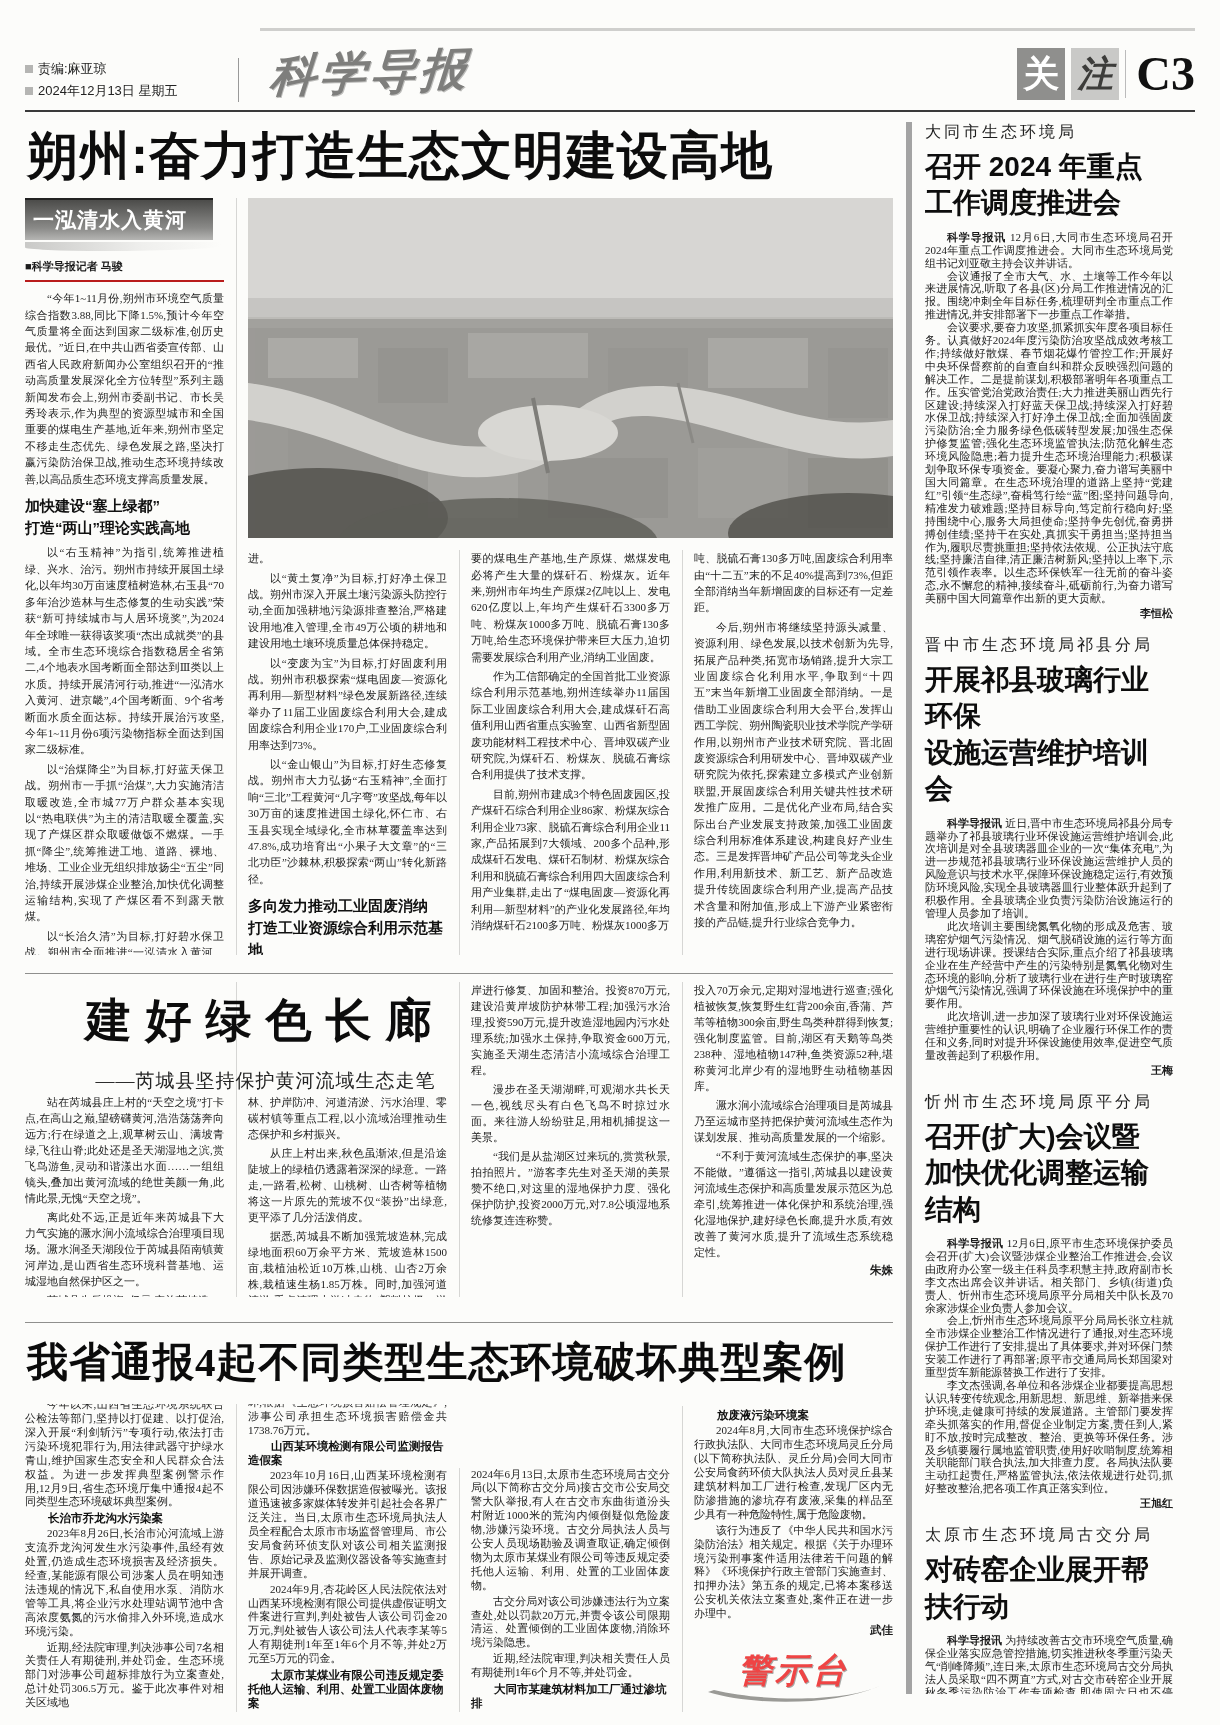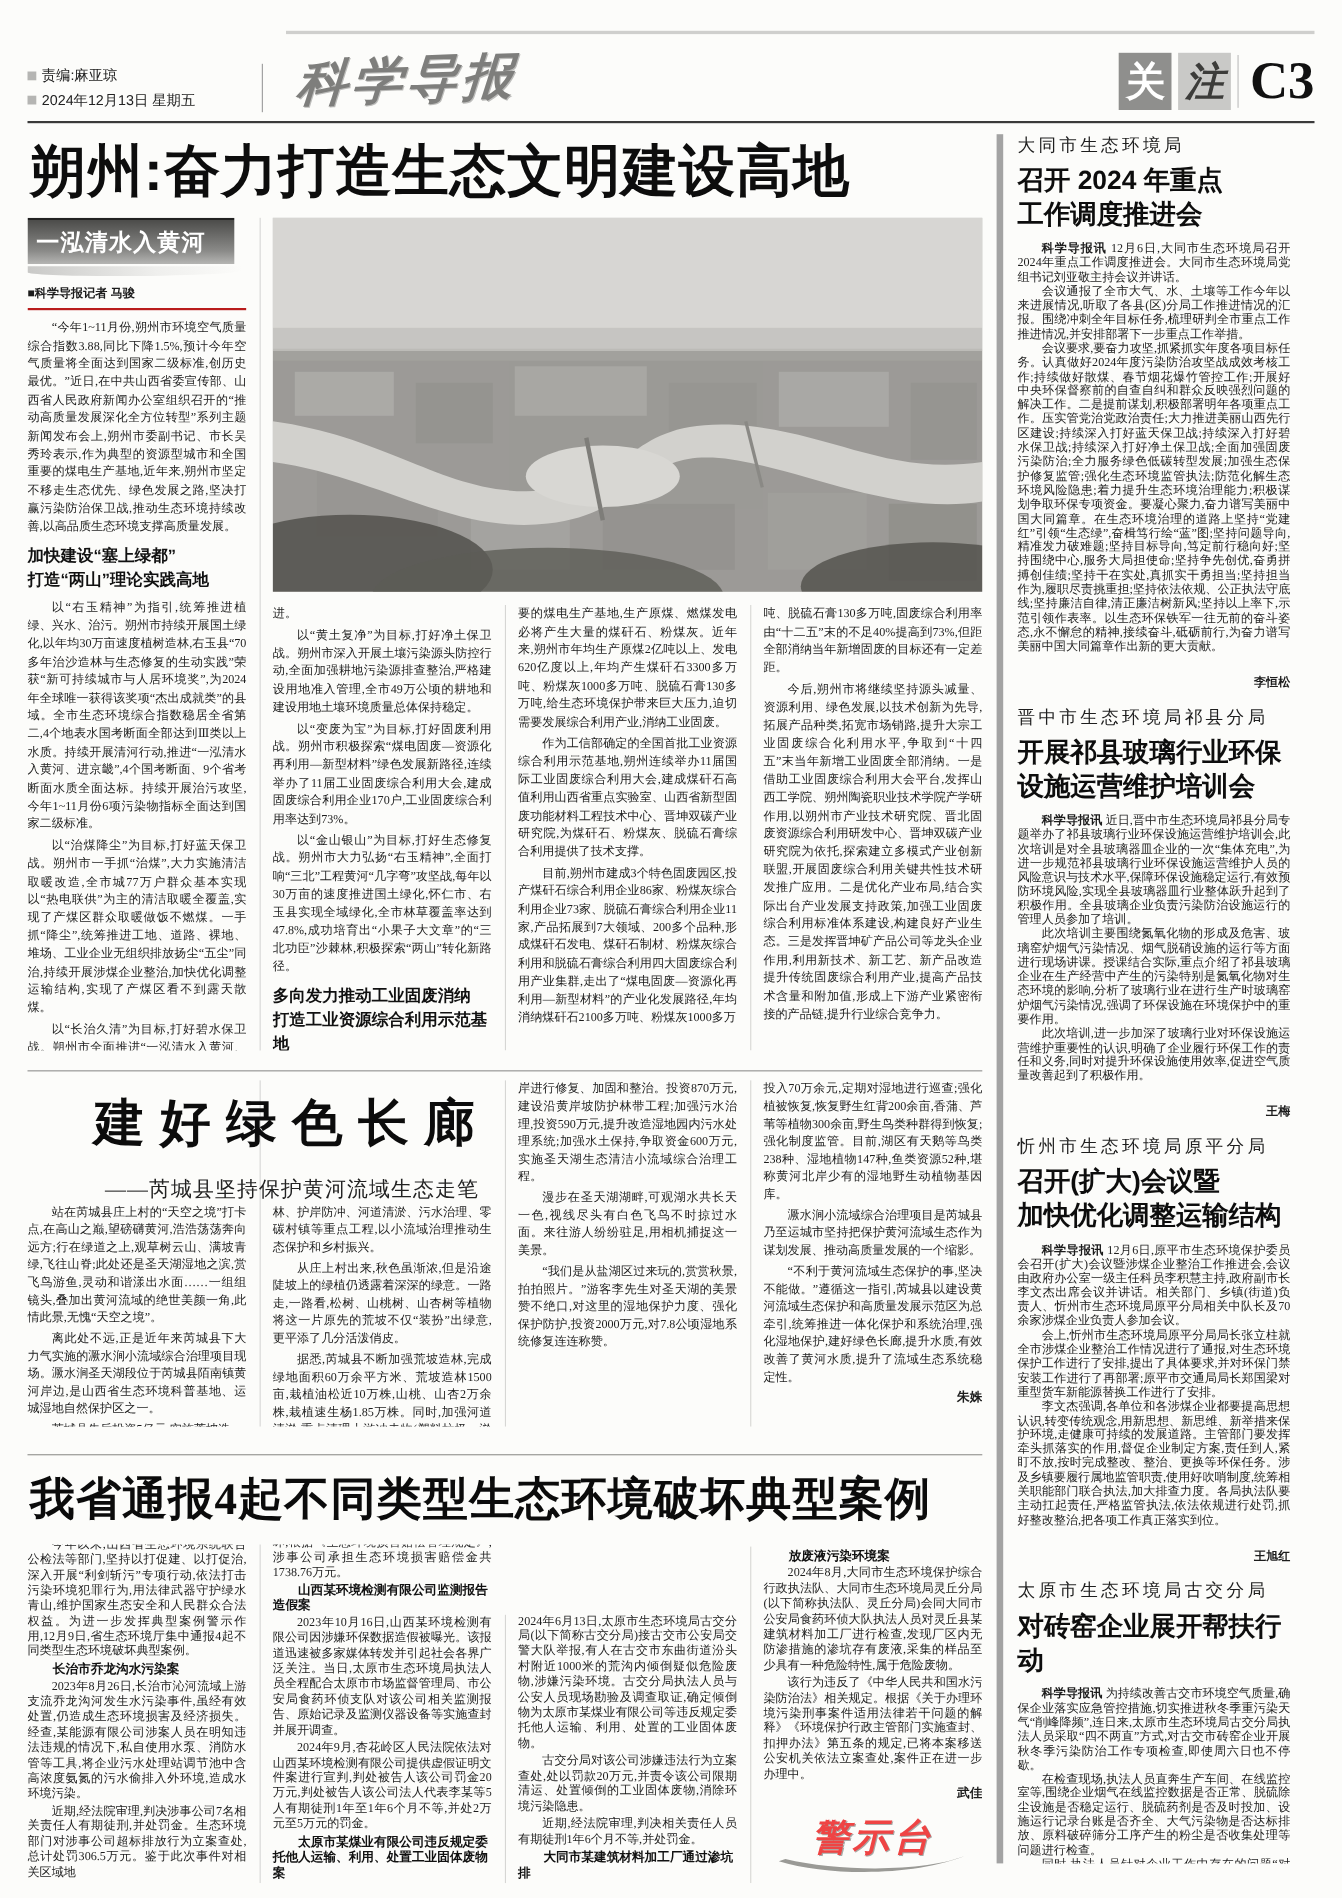--- a/index.html
+++ b/index.html
@@ -79,25 +79,25 @@
   .cases h4.sub{font-size:11.5px;font-family:"Liberation Sans",sans-serif;font-weight:bold;
                 margin:2px 0;text-indent:2em;line-height:14px;}
   .warn{position:relative;margin-top:10px;height:64px;text-align:center;}
   .warn-text{font-size:34px;font-weight:900;font-style:italic;letter-spacing:3px;color:#ef4444;
              font-family:"Liberation Serif",serif;text-shadow:1px 1px 0 #a8a8a6;}
   .warn svg{position:absolute;left:10px;top:34px;}
 
   
   .rail-art{margin-bottom:14px;}
   .rail-kicker{font-family:"Liberation Sans",sans-serif;font-size:16px;letter-spacing:3px;color:#1e1e1e;margin-bottom:6px;}
-  .rail-headline{font-family:"Liberation Sans",sans-serif;font-weight:900;font-size:24px;
+  .rail-headline{font-family:"Liberation Sans",sans-serif;font-weight:900;font-size:28px;
                  line-height:1.3;white-space:pre-line;color:#0d0d0d;margin-bottom:9px;}
   .rail-art p{margin:0;font-size:11px;line-height:12.9px;text-align:justify;text-indent:2em;}
   .rail-art p strong{font-family:"Liberation Sans",sans-serif;}
-  .rail-art .author{text-align:right;font-weight:bold;font-family:"Liberation Sans",sans-serif;font-size:11px;margin-top:18px;}
+  .rail-art .author{text-align:right;font-weight:bold;font-family:"Liberation Sans",sans-serif;font-size:11px;margin-top:1px;}
 </style>
 </head>
 <body>
 
 <div class="page">
 
   <div class="hdr">
     <div class="top-rule"></div>
     <div class="hdr-left">
       <div><span class="sq"></span><span>责编:麻亚琼</span></div>

